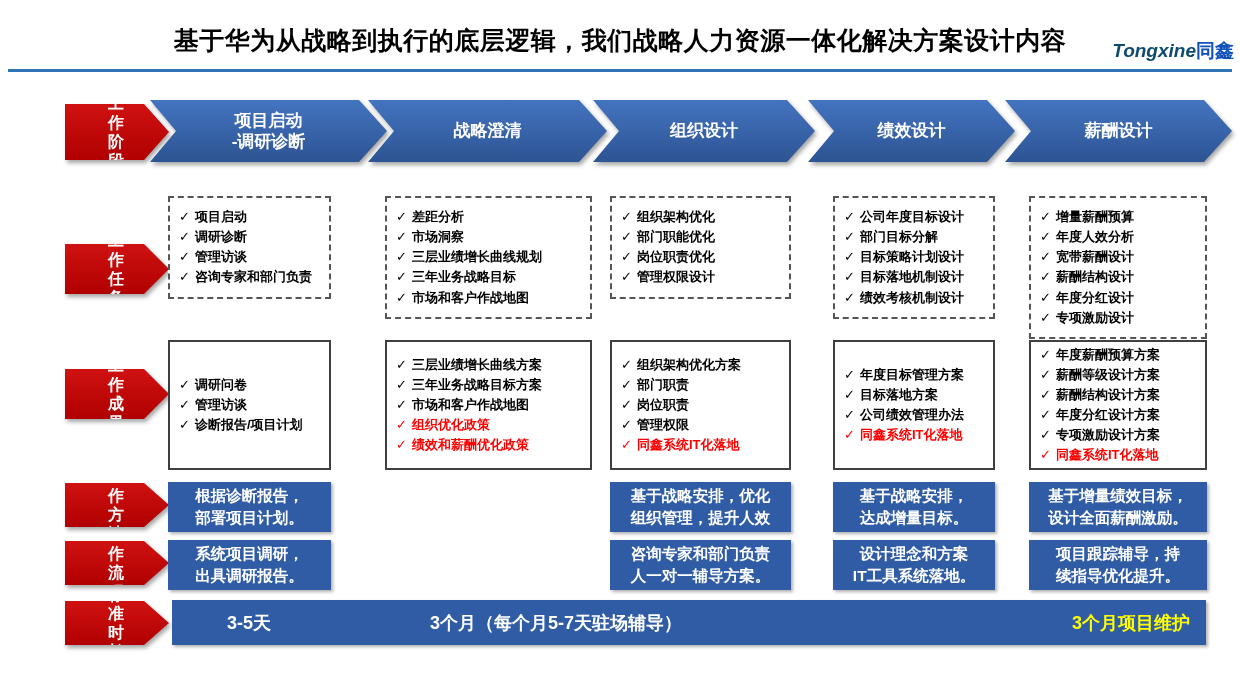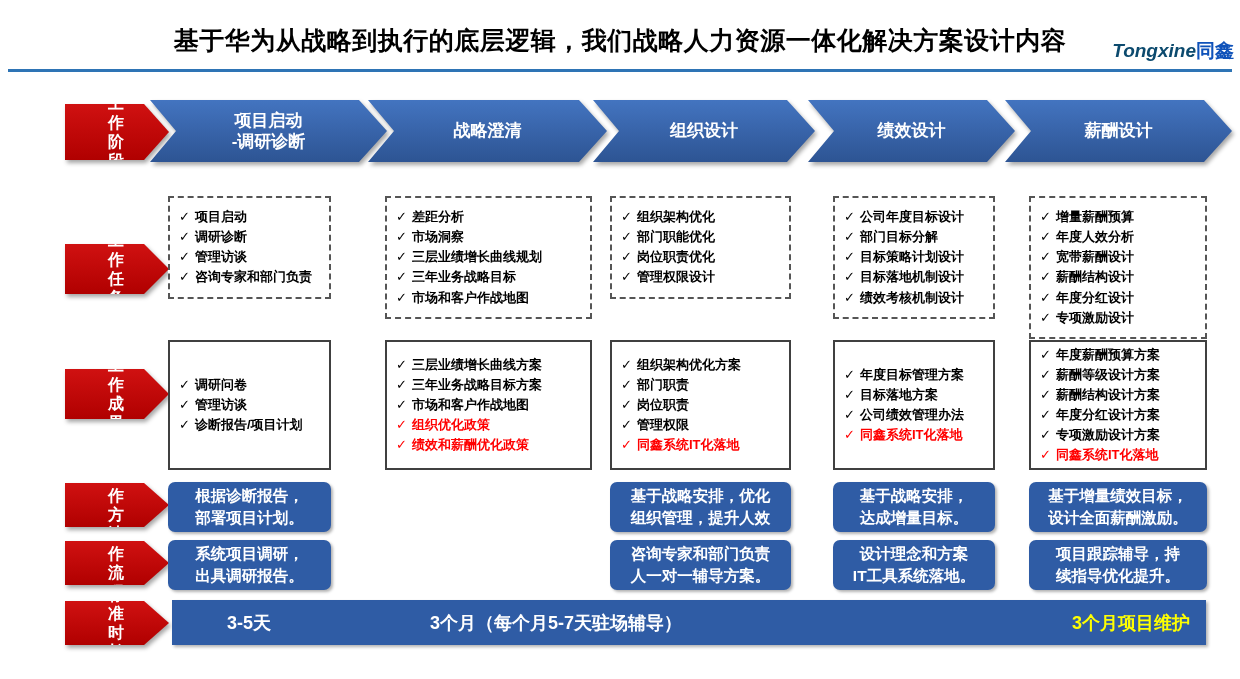--- a/index.html
+++ b/index.html
@@ -51,21 +51,21 @@
   .out-box  { position:absolute; top:340px; height:130px; border:2px solid #404040; background:#fff;
               padding:4px 6px 4px 9px; display:flex; flex-direction:column; justify-content:center; }
   .chk-list { list-style:none; }
   .chk-list li { display:flex; align-items:flex-start; font-size:13px; font-weight:bold; color:#000; line-height:1.55; }
   .chk-list .check { flex:0 0 16px; width:16px; }
   .chk-list li.red { color:#ff0000; }
 
   
   .blue-box { position:absolute; background:#2f5ca5; color:#fff; font-weight:bold; font-size:15.5px;
               display:flex; align-items:center; justify-content:center; text-align:center;
-              white-space:pre-line; line-height:1.4; padding:0 6px; box-shadow:2px 2px 3px rgba(0,0,0,.3);border-radius:7px; }
+              white-space:pre-line; line-height:1.4; padding:0 6px; box-shadow:2px 2px 3px rgba(0,0,0,.3); }
   .row-method  { top:482px; height:50px; }
   .row-process { top:540px; height:50px; }
 
   
   .duration-bar { position:absolute; top:600px; left:172px; width:1034px; height:45px; background:#2f5ca5;
                   box-shadow:2px 2px 3px rgba(0,0,0,.3); color:#fff; font-weight:bold; font-size:18px;text-align:center; }
   .duration-bar span { position:absolute; top:50%; transform:translateY(-50%); white-space:nowrap; }
   .d1 { left:55px; }
   .d2 { left:258px; }
   .d3 { right:16px; color:#ffff00; }

